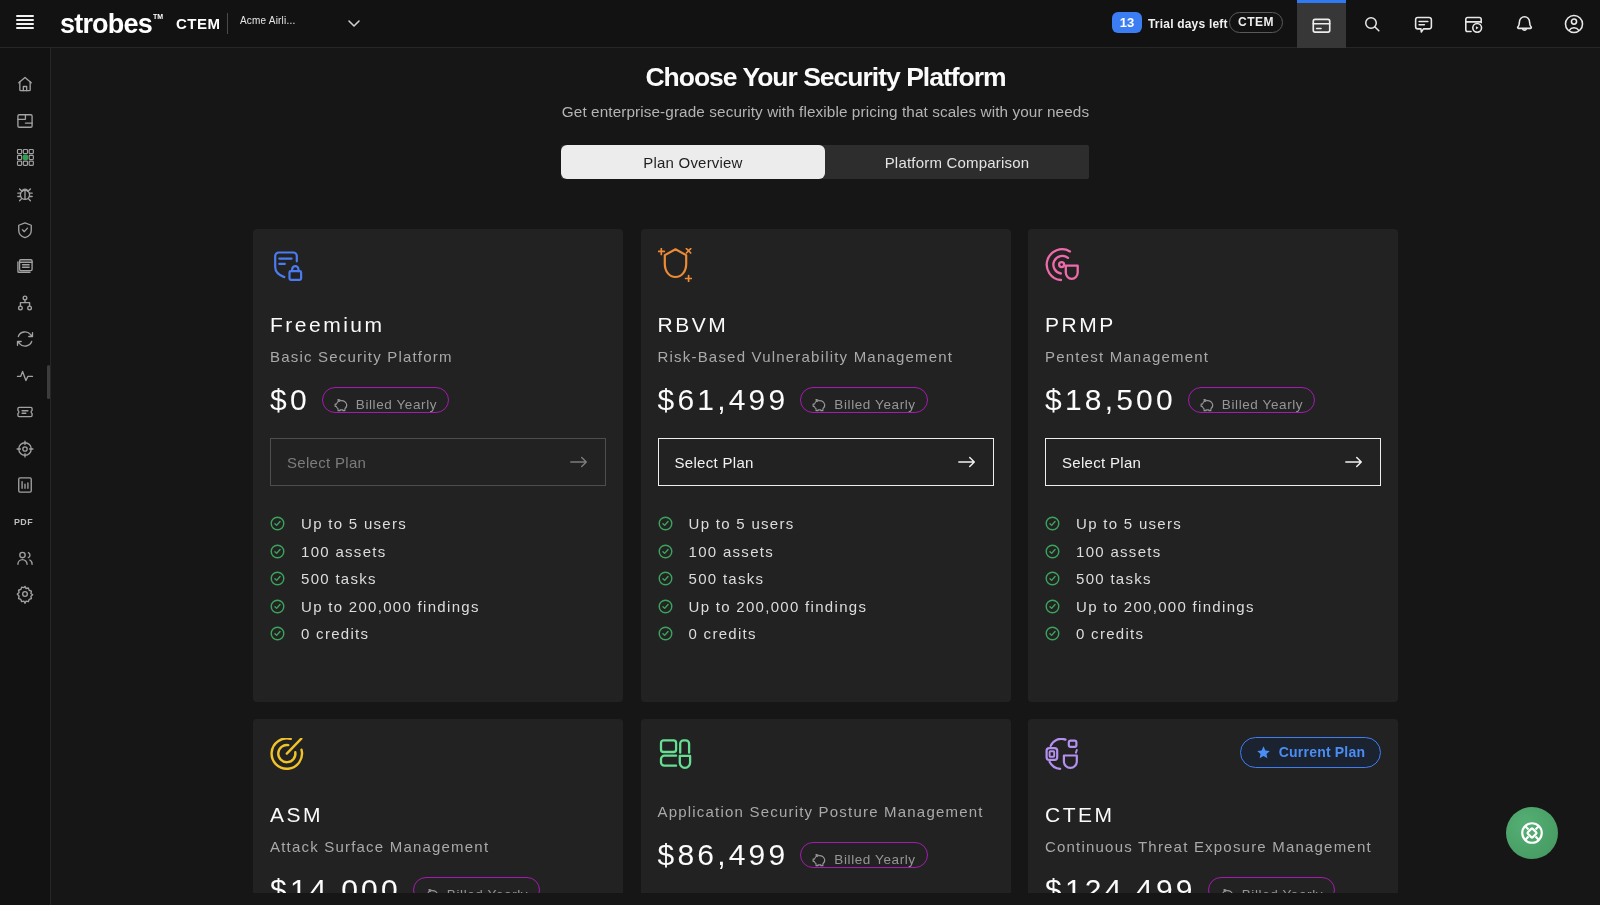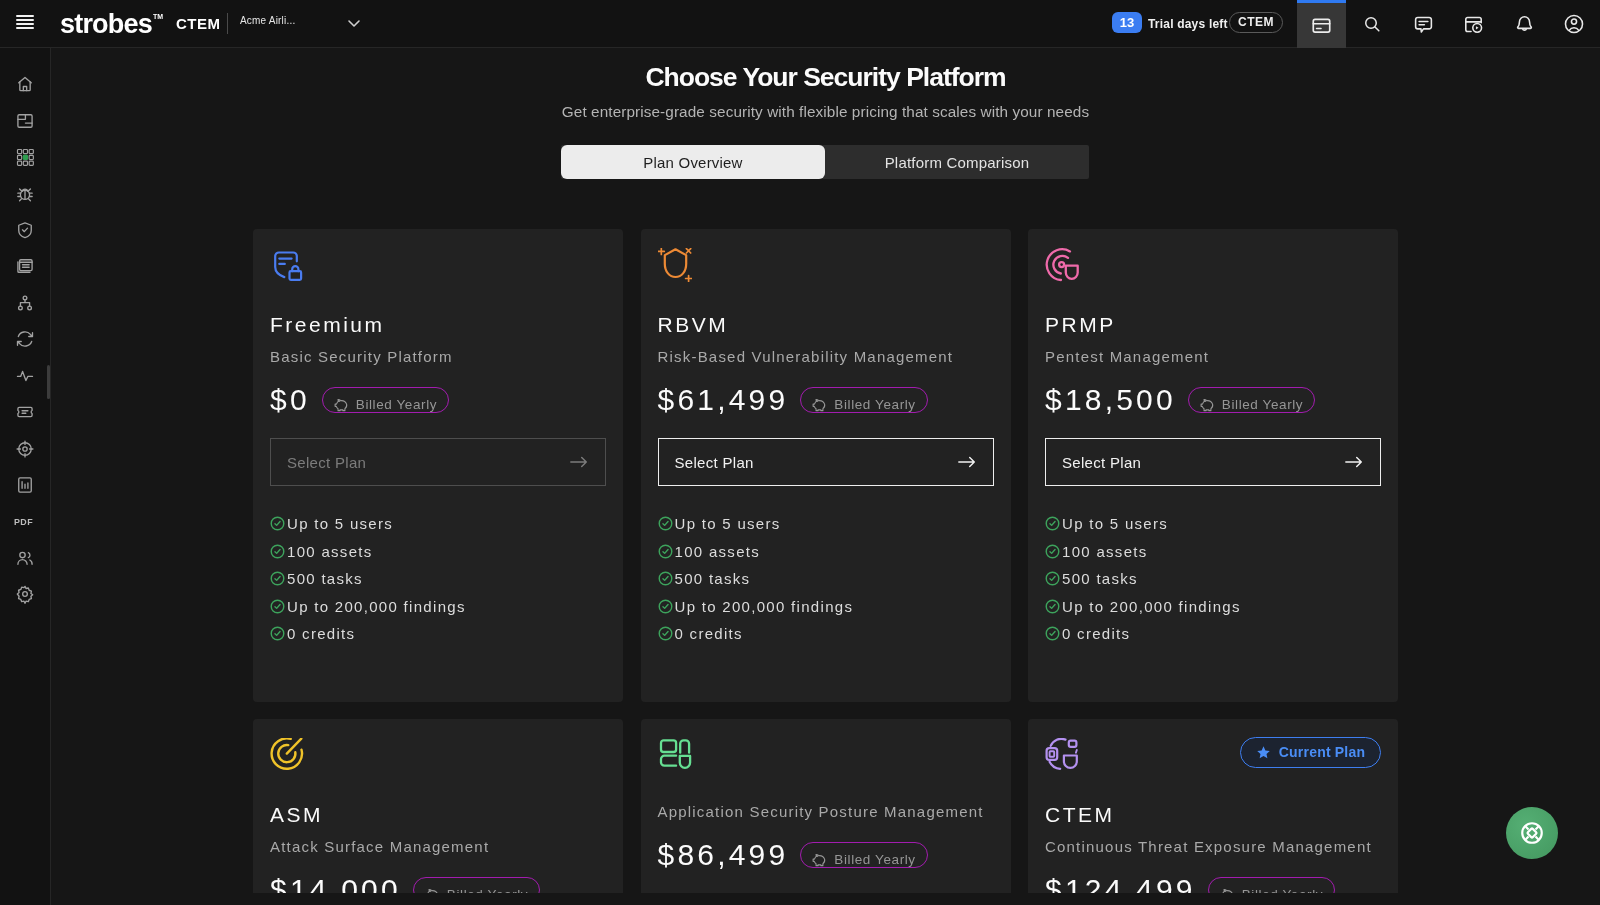--- a/index.html
+++ b/index.html
@@ -36,21 +36,21 @@
 #grid { position:absolute; left:202px; top:181px; width:1145px; display:grid; grid-template-columns:370px 370px 370px; grid-auto-rows:473px; column-gap:17.5px; row-gap:16.5px; }
 .card { background:#222222; border-radius:4px; padding:19px 17px; position:relative; }
 .cicon { height:34px; margin-bottom:31px; }
 .ctitle { font-size:21px; font-weight:500; color:#fafafa; letter-spacing:2.5px; margin-bottom:11px; }
 .csub { font-size:15px; color:#a9a9a9; letter-spacing:1.2px; margin-bottom:21px; }
 .prow { display:flex; align-items:center; height:28px; margin-bottom:24px; }
 .price { font-size:30px; font-weight:500; color:#fbfbfb; letter-spacing:3.2px; }
 .billed { margin-left:12px; height:26px; border:1px solid #a21caf; border-radius:13px; display:flex; align-items:flex-end; padding:0 11px; color:#969696; font-size:13.5px; letter-spacing:0.6px; gap:7px; }
 .selbtn { height:48px; border:1.5px solid #eeeeee; display:flex; align-items:center; padding:0 16px; color:#f2f2f2; font-size:15px; letter-spacing:0.3px; justify-content:space-between; margin-bottom:24px;text-align:right; }
 .selbtn.dis { border-color:#4e4e4e; color:#7c7c7c; }
-.feat { display:flex; align-items:center; height:27.5px; gap:2px; }
+.feat { display:flex; align-items:center; height:27.5px; gap:16px; }
 .feat span { font-size:15px; color:#dcdcdc; letter-spacing:1.3px; }
 .cp-badge { position:absolute; right:17px; top:18px; height:31px; width:141px; border:1.5px solid #3e7ef0; border-radius:16px; background:#1c2330; color:#4a8df5; display:flex; align-items:center; justify-content:center; gap:8px; font-size:14px; font-weight:700; letter-spacing:0.2px; }
 
 .fab { position:absolute; left:1506px; top:807px; width:52px; height:52px; border-radius:50%; background:radial-gradient(circle at 38% 35%, #55af74, #43975f); z-index:8; display:flex; align-items:center; justify-content:center; }
 #bottombar { position:absolute; left:51px; top:893px; width:1549px; height:12px; background:#161616; z-index:5; }
 </style>
 </head>
 <body>
 <div id="topnav">
   <div class="burger">

